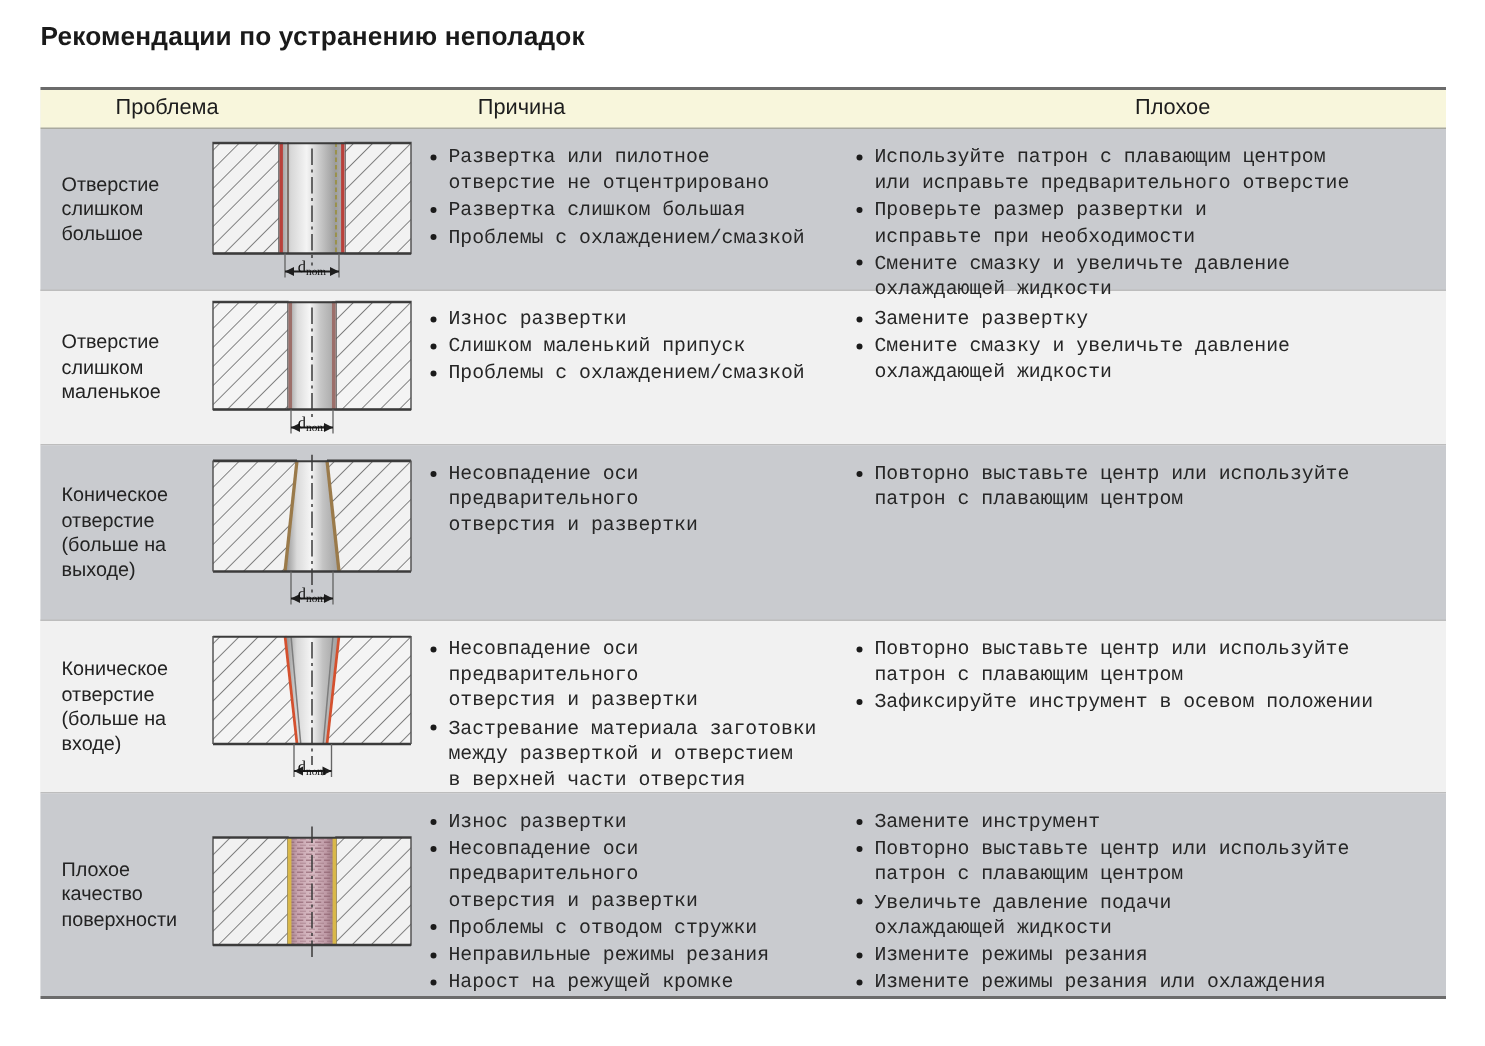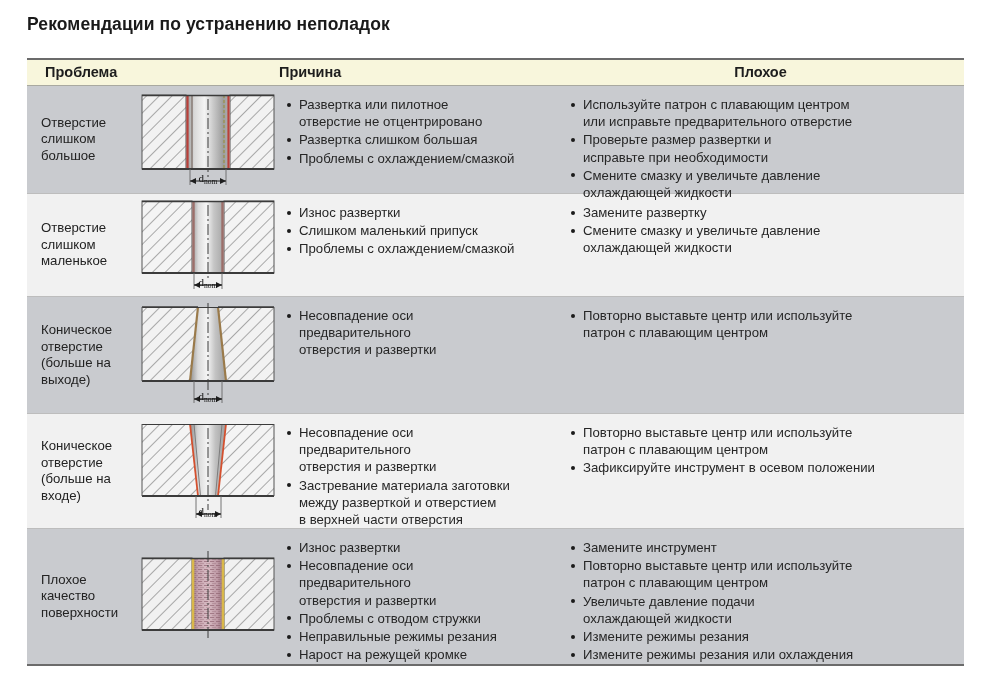--- a/index.html
+++ b/index.html
@@ -34,24 +34,25 @@
 
   
   .thead{
     display:flex;
     background:#f8f6dc;
     height:25px;
     border-bottom:1px solid #a9a9a0;
   }
   .th{
     font-size:14.5px;
-    font-weight:bold;
+    font-weight:normal;
     color:#1d1d1d;
     line-height:25px;
     box-sizing:border-box;
+    margin-left:32px;
   }
   .th-problem{ width:252px; padding-left:18px; text-align:left;}
   .th-cause  { width:278px; text-align:left;}
   .th-fix    { width:407px; text-align:center;}
 
   
   .row{
     display:flex;
     align-items:stretch;
     border-bottom:1px solid #bdbdbd;
@@ -84,21 +85,21 @@
     align-items:center;
     justify-content:center;
     padding-top:2px;
   }
 
   
   .c-cause{ width:278px; padding:10px 6px 8px 6px;}
   .c-fix  { width:407px; padding:10px 8px 8px 12px;}
 
   ul.bul{
-    margin:0; padding:0; list-style:none;
+    margin:0; padding:0; list-style:none;font-family:Liberation Mono, monospace;
   }
   ul.bul li{
     position:relative;
     padding-left:14px;
     font-size:13.2px;
     line-height:17.2px;
     color:#262626;
     margin-bottom:1px;
   }
   ul.bul li::before{

